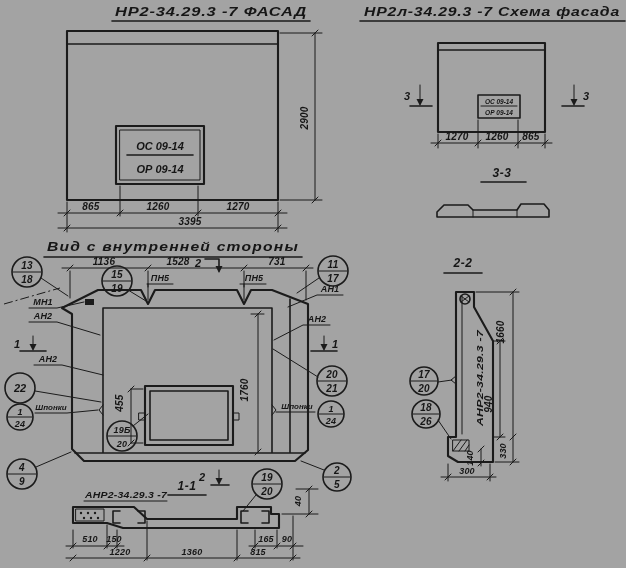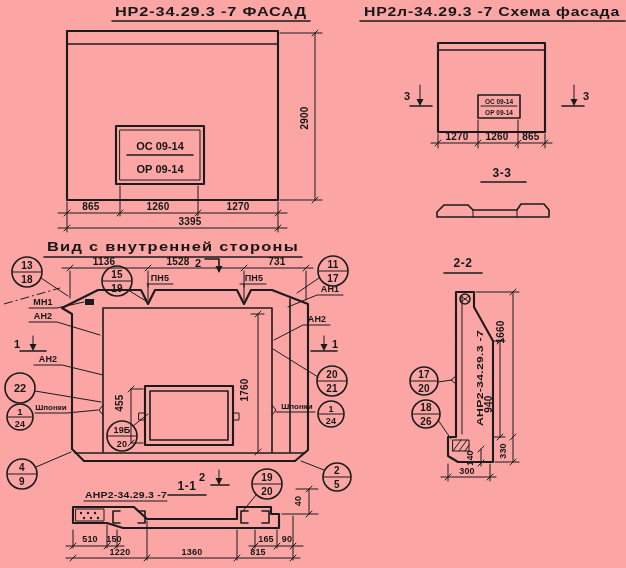--- a/index.html
+++ b/index.html
@@ -1,16 +1,16 @@
 <!DOCTYPE html>
 <html><head>
 <meta charset="utf-8">
 <style>
   html,body{margin:0;padding:0;background:#ffffff;}
-  #sheet{width:626px;height:568px;position:relative;background:#fca5a5;}
+  #sheet{width:626px;height:568px;position:relative;background:#a3a3a3;font-style:italic;}
   svg{display:block;}
   .ln{stroke:#1b1b1b;fill:none;stroke-width:1.6;stroke-linecap:round;stroke-linejoin:round;}
   .hv{stroke-width:2.1;}
   .th{stroke-width:1;}
   .dd{stroke:#1b1b1b;fill:none;stroke-width:1;stroke-dasharray:9 3 2 3;}
   .fl{fill:#1b1b1b;stroke:none;}
   text{font-family:"Liberation Sans","DejaVu Sans",sans-serif;font-weight:bold;fill:#161616;}
   .t13{font-size:13px;letter-spacing:1px;}
   .t12{font-size:12px;letter-spacing:.6px;}
   .t11{font-size:11px;}

